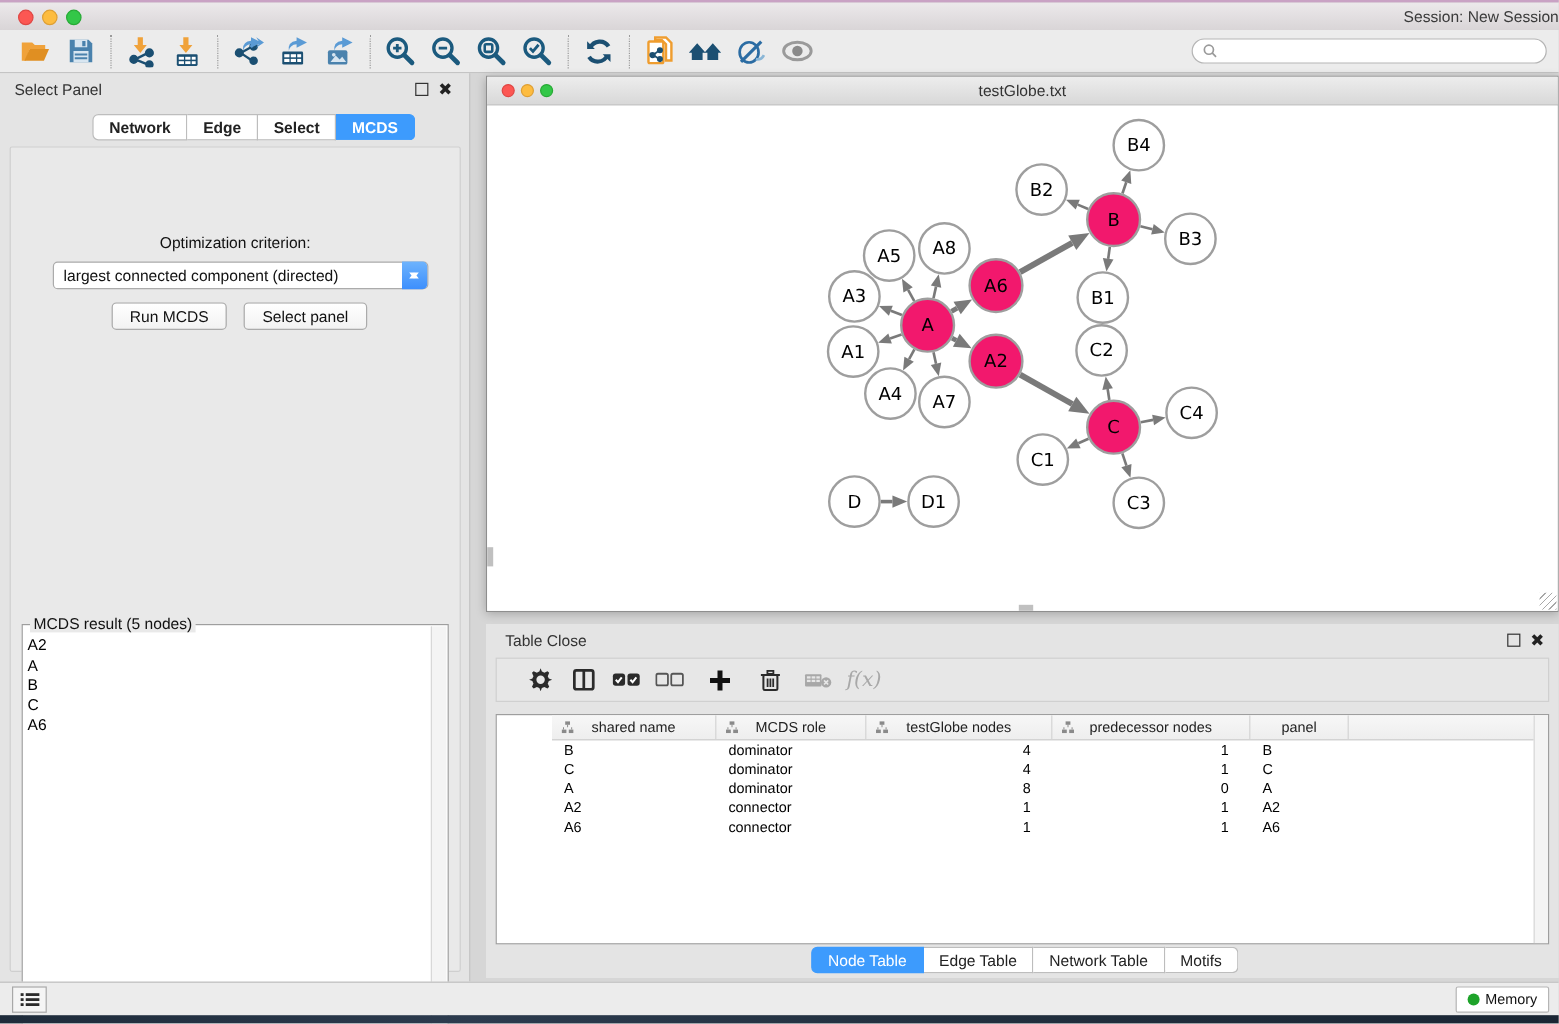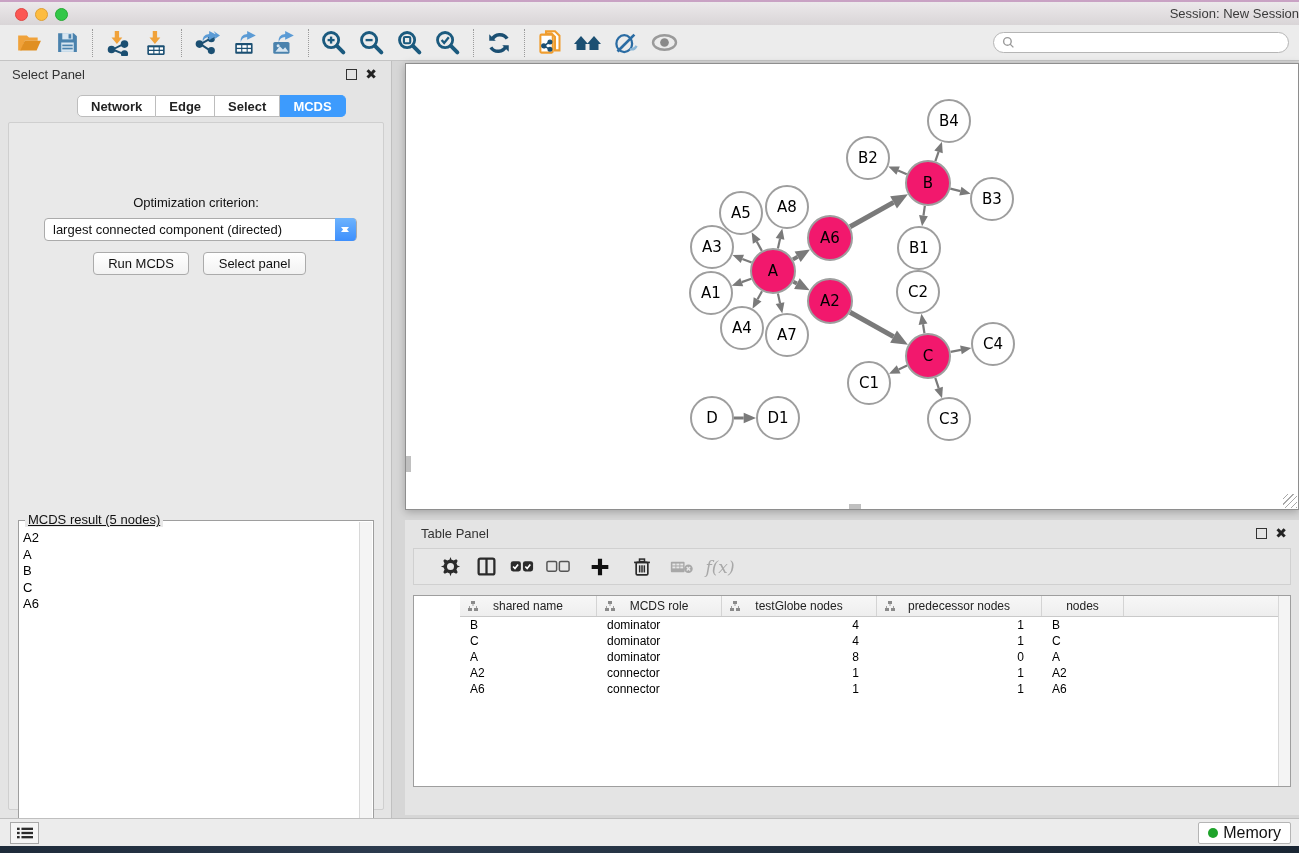--- a/index.html
+++ b/index.html
@@ -42,21 +42,21 @@
   #opt-label { position:absolute; left:0; top:72px; width:100%; text-align:center; font-size:13px; color:#111; }
   #criterion-select { position:absolute; left:35px; top:95px; width:313px; height:23px; background:#fff; border:1px solid #ababab; border-radius:4px; font-size:13px; color:#111; line-height:21px; padding-left:8px; cursor:pointer; }
   #criterion-stepper { position:absolute; right:0; top:-1px; width:21px; height:23px; background:linear-gradient(#6db3fd,#3d8ffd); border-radius:0 4px 4px 0; }
   #criterion-stepper:before { content:""; position:absolute; left:6px; top:5px; border:4.5px solid transparent; border-bottom:5px solid #fff; }
   #criterion-stepper:after { content:""; position:absolute; left:6px; bottom:5px; border:4.5px solid transparent; border-top:5px solid #fff; }
   .cp-btn { position:absolute; top:129px; height:23px; background:linear-gradient(#ffffff,#f2f2f2); border:1px solid #ababab; border-radius:4px; font-size:13px; color:#111; text-align:center; line-height:21px; cursor:pointer; font-family:inherit; }
   #run-btn { left:84px; width:96px; }
   #close-panel-btn { left:194px; width:103px; }
 
   #mcds-fieldset { position:absolute; left:9px; top:397px; width:356px; height:342px; border:1px solid #9e9e9e; background:#fff; }
-  #mcds-legend { position:absolute; left:6px; top:-9px; background:#e9e9e9; padding:0 3px; font-size:13px; color:#111;text-decoration:underline; }
+  #mcds-legend { position:absolute; left:6px; top:-9px; background:#e9e9e9; padding:0 3px; font-size:13px; color:#111; }
   #mcds-list { position:absolute; left:0; top:3px; width:341px; height:336px; overflow:hidden; font-size:13px; color:#000; padding:6px 4px 0 4px; line-height:16.5px; }
   #mcds-scroll { position:absolute; right:1px; top:1px; width:13px; height:338px; background:#f4f4f4; border-left:1px solid #d8d8d8; }
 
   
   #net-window { left:405px; top:63px; width:894px; height:447px; background:#fff; border:1px solid #8e8e8e; box-shadow:0 2px 8px rgba(0,0,0,0.25); }
   #net-titlebar { position:absolute; left:0; top:0; width:100%; height:24px; background:linear-gradient(#ededed,#d8d8d8); border-bottom:1px solid #b0b0b0; }
   #net-titlebar .tl { width:11px; height:11px; top:6px; }
   #net-titlebar .tl.red { left:12px; } #net-titlebar .tl.yellow { left:28px; } #net-titlebar .tl.green { left:44px; }
   #net-title { width:100%; text-align:center; line-height:23px; font-size:13px; color:#333; }
   #net-canvas { position:absolute; left:0; top:24px; width:892px; height:421px; background:#fff; }
@@ -83,21 +83,21 @@
   .nt-cell { font-size:12px; color:#000; line-height:16px; white-space:nowrap; overflow:hidden; }
   #nt-scroll { position:absolute; right:0; top:0; width:12px; height:100%; background:#f4f4f4; border-left:1px solid #d8d8d8; }
   #tp-tabs { left:271px; top:269px; }
   #tp-tabs .seg-btn { font-weight:normal; font-size:13px; }
 
   
   #status-bar { left:0; top:818px; width:1299px; height:28px; background:#ececec; border-top:1px solid #bfbfbf; }
   #status-list-btn { position:absolute; left:10px; top:3px; width:29px; height:22px; background:#f5f5f5; border:1px solid #a8a8a8; display:flex; align-items:center; justify-content:center; cursor:pointer; }
   #memory-btn { position:absolute; right:8px; top:3px; height:22px; padding:0 9px; background:#fff; border:1px solid #b5b5b5; border-radius:2px; display:flex; align-items:center; gap:5px; cursor:pointer; }
   #memory-dot { width:10px; height:10px; border-radius:50%; background:#1ea32a; }
-  #memory-label { font-size:16px; color:#111; }
+  #memory-label { font-size:12px; color:#111; }
 
   #desktop-strip { left:0; top:846px; width:1299px; height:7px; background:linear-gradient(90deg,#1e2b3a,#2c3b4e 30%,#22303f 60%,#1a2634); }
 </style>
 </head>
 <body>
 
 <div id="titlebar" class="abs">
   <span class="tl red"></span>
   <span class="tl yellow"></span>
   <span class="tl green"></span>
@@ -293,20 +293,26 @@
           <div>B</div>
           <div>C</div>
           <div>A6</div>
         </div>
       <div id="mcds-scroll"></div>
     </div>
   </div>
 </div>
 
 <div id="net-window" class="abs">
+  <div id="net-titlebar">
+    <span class="tl red"></span>
+    <span class="tl yellow"></span>
+    <span class="tl green"></span>
+    <div id="net-title">testGlobe.txt</div>
+  </div>
   <div id="net-canvas">
     <svg id="graph-svg" width="892" height="421">
         <line x1="355.8892211130393" y1="162.86171326738372" x2="350.75798292576775" y2="153.561344052954" stroke="#7a7a7a" stroke-width="2.2"></line>
         <polygon points="345.6277015440494,144.26270904858947 354.66340962760086,151.4066258726323 346.85255622393464,155.71606223327572" fill="#7a7a7a"></polygon>
         <line x1="371.91502821252493" y1="160.53129959988598" x2="374.0292078133668" y2="150.86647856746606" stroke="#7a7a7a" stroke-width="2.2"></line>
         <polygon points="376.2986686662805,140.49180038271777 378.38657265096106,151.8196521256898 369.6718429757725,149.91330500924232" fill="#7a7a7a"></polygon>
         <line x1="345.59698311096014" y1="174.57914089611546" x2="336.35506134436866" y2="170.94297495516145" stroke="#7a7a7a" stroke-width="2.2"></line>
         <polygon points="326.47245093734244,167.05473479501998 337.9881222116281,166.79227858421044 334.72200047710925,175.09367132611246" fill="#7a7a7a"></polygon>
         <line x1="345.32416185393134" y1="190.69142643892758" x2="335.7419930575983" y2="194.09155085052964" stroke="#7a7a7a" stroke-width="2.2"></line>
         <polygon points="325.73341040058745,197.64298340624316 334.2503913841986,189.8879461345851 337.23359473099794,198.2951555664742" fill="#7a7a7a"></polygon>
@@ -383,21 +389,21 @@
         <circle cx="372" cy="330" r="21" fill="#ffffff" stroke="#9e9e9e" stroke-width="2"></circle>
         <text x="372" y="335" text-anchor="middle" font-size="15" fill="#000">D1</text>
       </svg>
     <div id="net-vthumb"></div>
     <div id="net-hthumb"></div>
   </div>
   <div id="net-resize"></div>
 </div>
 
 <div id="table-panel" class="abs">
-  <span id="tp-title">Table Panel</span>
+  <span id="tp-title">Table Close</span>
   <span id="tp-float" class="panel-float"></span>
   <span id="tp-close" class="panel-close">✖</span>
 
   <div id="tp-toolbar">
     <div class="tp-btn">
       <svg width="21" height="21" viewBox="0 0 24 24" fill="#2b2b2b">
           <path d="M12 1l1.2 3.2a8 8 0 0 1 2.3 1l3.1-1.4 1.6 1.6-1.4 3.1a8 8 0 0 1 1 2.3L23 12l-3.2 1.2a8 8 0 0 1-1 2.3l1.4 3.1-1.6 1.6-3.1-1.4a8 8 0 0 1-2.3 1L12 23l-1.2-3.2a8 8 0 0 1-2.3-1l-3.1 1.4-1.6-1.6 1.4-3.1a8 8 0 0 1-1-2.3L1 12l3.2-1.2a8 8 0 0 1 1-2.3L3.8 5.4l1.6-1.6 3.1 1.4a8 8 0 0 1 2.3-1z"></path>
           <circle cx="12" cy="12" r="4" fill="#e7e7e7"></circle>
         </svg>
     </div>
@@ -496,21 +502,21 @@
             <g fill="#8a8a8a">
               <rect x="3" y="0" width="4" height="3"></rect>
               <rect x="0" y="7" width="4" height="3"></rect>
               <rect x="6" y="7" width="4" height="3"></rect>
               <path d="M4.6 3h.8v2H2v2h-.8V5h7.6v2H8V5H4.6z"></path>
             </g>
           </svg>
           <span>predecessor nodes</span>
         </div>
         <div class="nt-hcell" style="width: 82px;">
-          <span>nodes</span>
+          <span>panel</span>
         </div>
       </div>
     <div id="nt-body">
         <div class="nt-row">
           <div class="nt-cell" style="width: 137px; text-align: left; padding: 0px 0px 0px 10px;">B</div>
           <div class="nt-cell" style="width: 125px; text-align: left; padding: 0px 0px 0px 10px;">dominator</div>
           <div class="nt-cell" style="width: 155px; text-align: right; padding: 0px 18px 0px 0px;">4</div>
           <div class="nt-cell" style="width: 165px; text-align: right; padding: 0px 18px 0px 0px;">1</div>
           <div class="nt-cell" style="width: 82px; text-align: left; padding: 0px 0px 0px 10px;">B</div>
         </div>
@@ -539,20 +545,26 @@
           <div class="nt-cell" style="width: 137px; text-align: left; padding: 0px 0px 0px 10px;">A6</div>
           <div class="nt-cell" style="width: 125px; text-align: left; padding: 0px 0px 0px 10px;">connector</div>
           <div class="nt-cell" style="width: 155px; text-align: right; padding: 0px 18px 0px 0px;">1</div>
           <div class="nt-cell" style="width: 165px; text-align: right; padding: 0px 18px 0px 0px;">1</div>
           <div class="nt-cell" style="width: 82px; text-align: left; padding: 0px 0px 0px 10px;">A6</div>
         </div>
       </div>
     <div id="nt-scroll"></div>
   </div>
 
+  <div id="tp-tabs" class="seg abs">
+    <div class="seg-btn active">Node Table</div>
+    <div class="seg-btn">Edge Table</div>
+    <div class="seg-btn">Network Table</div>
+    <div class="seg-btn">Motifs</div>
+  </div>
 </div>
 
 <div id="status-bar" class="abs">
   <div id="status-list-btn">
     <svg width="16" height="14" viewBox="0 0 18 14">
         <g fill="#2b2b2b">
           <rect x="0" y="1" width="3" height="2.6"></rect>
           <rect x="5" y="1" width="13" height="2.6"></rect>
           <rect x="0" y="5.7" width="3" height="2.6"></rect>
           <rect x="5" y="5.7" width="13" height="2.6"></rect>

